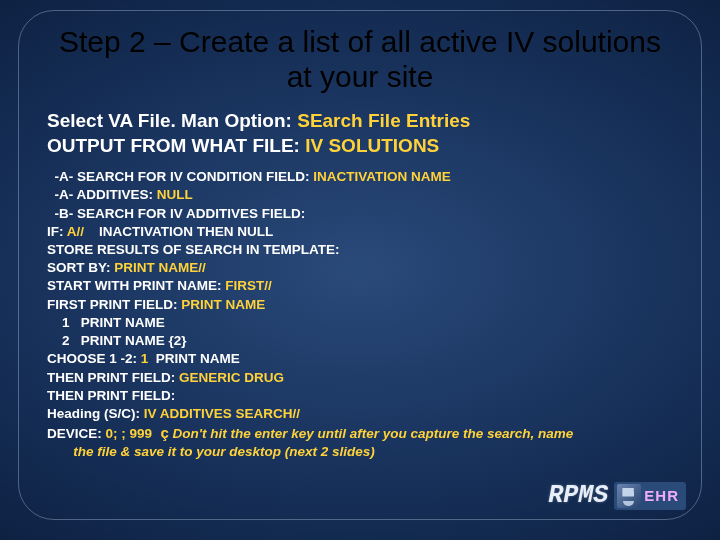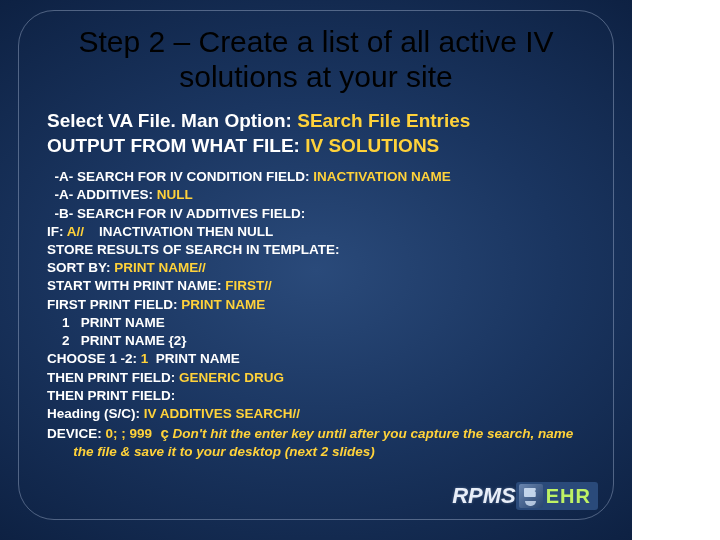--- a/index.html
+++ b/index.html
@@ -4,21 +4,21 @@
 <style>
   html, body {
     margin: 0;
     padding: 0;
     width: 720px;
     height: 540px;
     overflow: hidden;
     font-family: Arial, Helvetica, sans-serif;
   }
   .slide {
-    width: 632px;
+    width: 720px;
     height: 540px;
     background: radial-gradient(ellipse 110% 90% at 50% 50%,
       #2a4a7a 0%,
       #1a3560 35%,
       #0e2244 70%,
       #061530 100%);
     position: relative;
     box-sizing: border-box;
     padding: 0;
   }
@@ -70,27 +70,28 @@
     font-style: normal;
   }
   .logos {
     position: absolute;
     right: 34px;
     bottom: 30px;
     display: flex;
     align-items: center;
   }
   .rpms {
-    font-family: Liberation Sans, sans-serif;
+    font-family: Liberation Mono, monospace;
     font-weight: 900;
     font-style: italic;
     color: #e8eef8;
     letter-spacing: 0px;
-    font-size: 22px;
+    font-size: 25px;
     text-shadow: 0 0 3px rgba(180,200,230,0.4);
+    margin-right: 6px;
   }
   .ehr-badge {
     display: inline-flex;
     align-items: center;
     background: #2a4a7a;
     border-radius: 3px;
     padding: 2px 3px;
     position: relative;
   }
   .ehr-square {
@@ -120,22 +121,22 @@
     bottom: 2px;
     width: 11px;
     height: 5px;
     border-radius: 0 0 6px 6px;
     background: #cfe0f4;
     opacity: 0.8;
   }
   .ehr-text {
     font-family: "Arial Black", Arial, sans-serif;
     font-weight: 900;
-    color: #bef264;
-    font-size: 20px;
+    color: #f0abfc;
+    font-size: 15px;
     letter-spacing: 1px;
     padding: 0 4px 0 2px;
   }
 </style>
 </head>
 <body>
 
 <div class="slide">
   <div class="frame">
 

